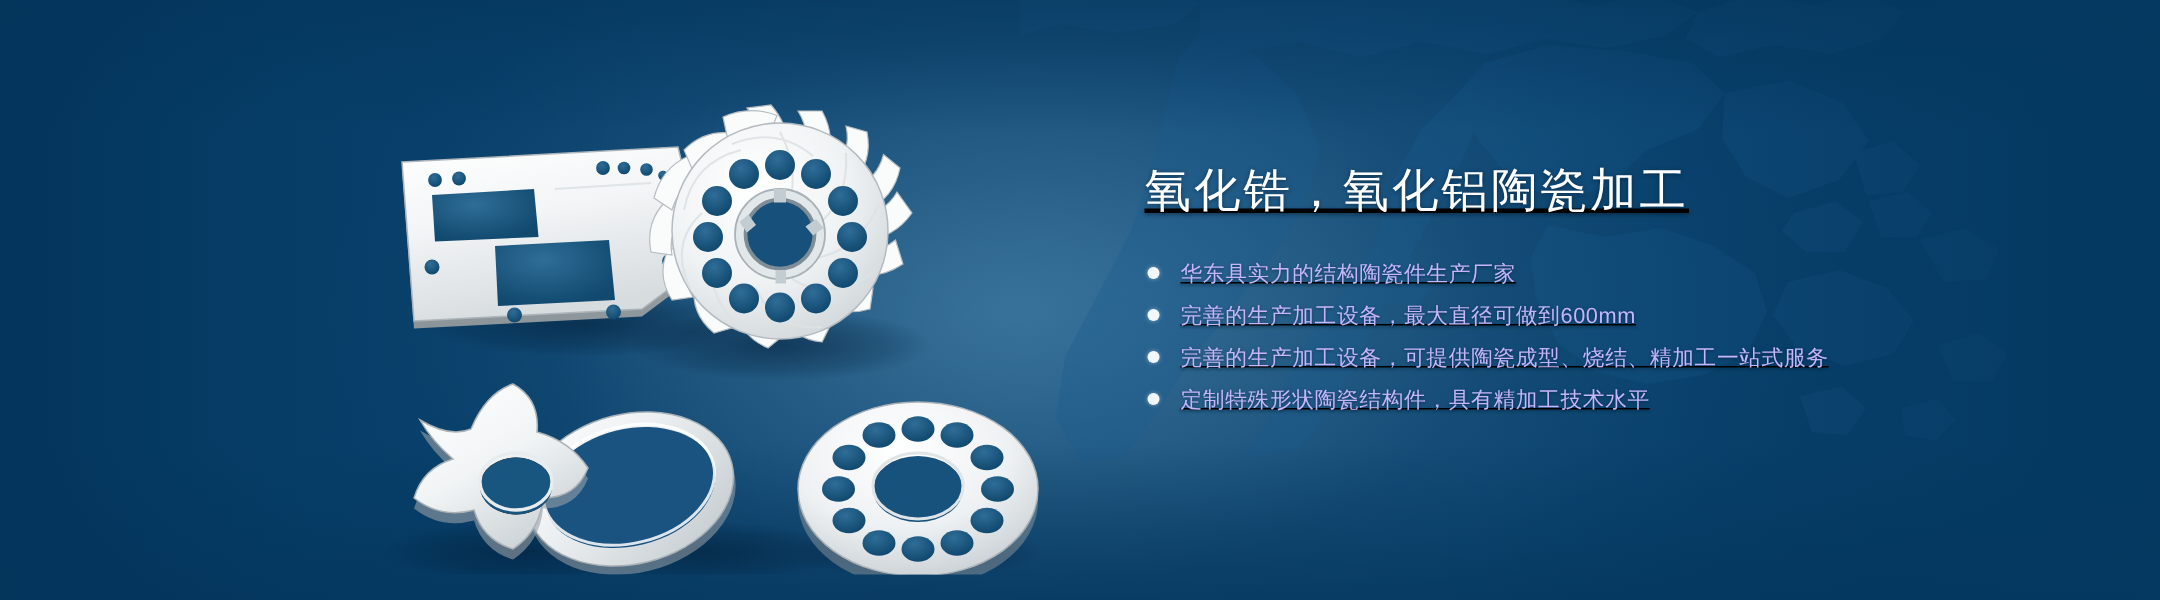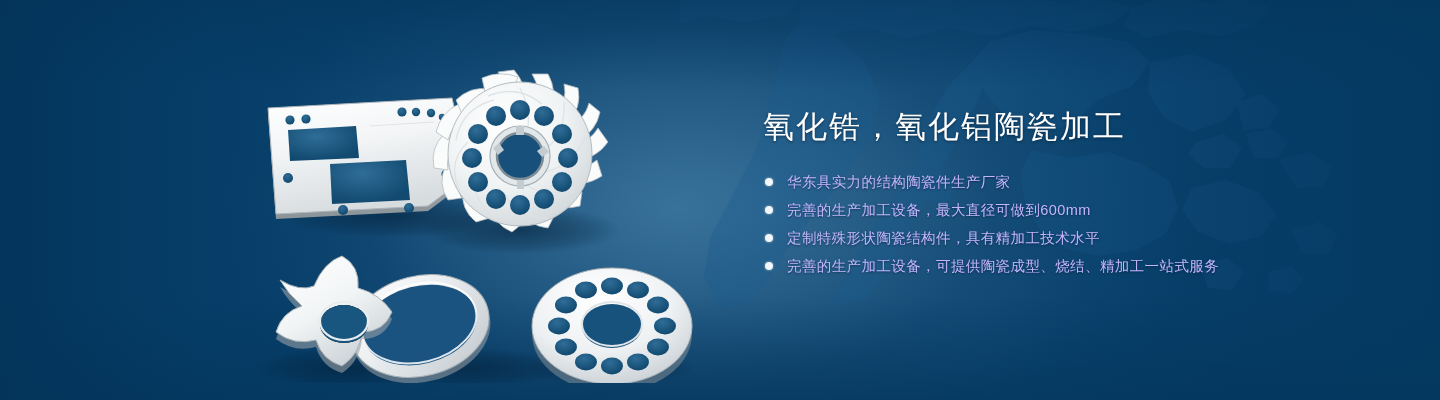--- a/index.html
+++ b/index.html
@@ -56,20 +56,21 @@
     left:220px;top:38px;
     width:500px;height:345px;
   }
   .parts svg{display:block;width:100%;height:100%;}
 
   
   .copy{
     position:absolute;
     left:763px;top:108px;
     width:620px;
+    text-decoration:underline;
   }
   .headline{
     margin:0;
     font-size:31px;
     font-weight:400;
     letter-spacing:2px;
     color:#ffffff;
     line-height:1.25;
     text-shadow:0 1px 3px rgba(0,20,40,.55);
     white-space:nowrap;
@@ -315,22 +316,22 @@
       <li>
         <span class="dot"></span>
         <span>华东具实力的结构陶瓷件生产厂家</span>
       </li>
       <li>
         <span class="dot"></span>
         <span>完善的生产加工设备，最大直径可做到600mm</span>
       </li>
       <li>
         <span class="dot"></span>
-        <span>定制特殊形状陶瓷结构件，具有精加工技术水平</span>
+        <span>完善的生产加工设备，可提供陶瓷成型、烧结、精加工一站式服务</span>
       </li>
       <li>
         <span class="dot"></span>
-        <span>完善的生产加工设备，可提供陶瓷成型、烧结、精加工一站式服务</span>
+        <span>定制特殊形状陶瓷结构件，具有精加工技术水平</span>
       </li>
     </ul>
   </div>
 
 </div>
 
 </body></html>

